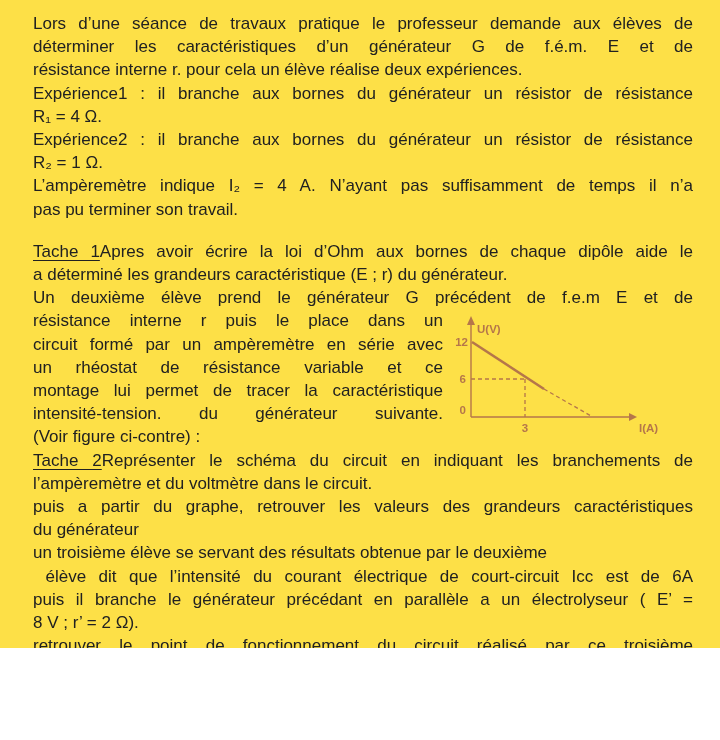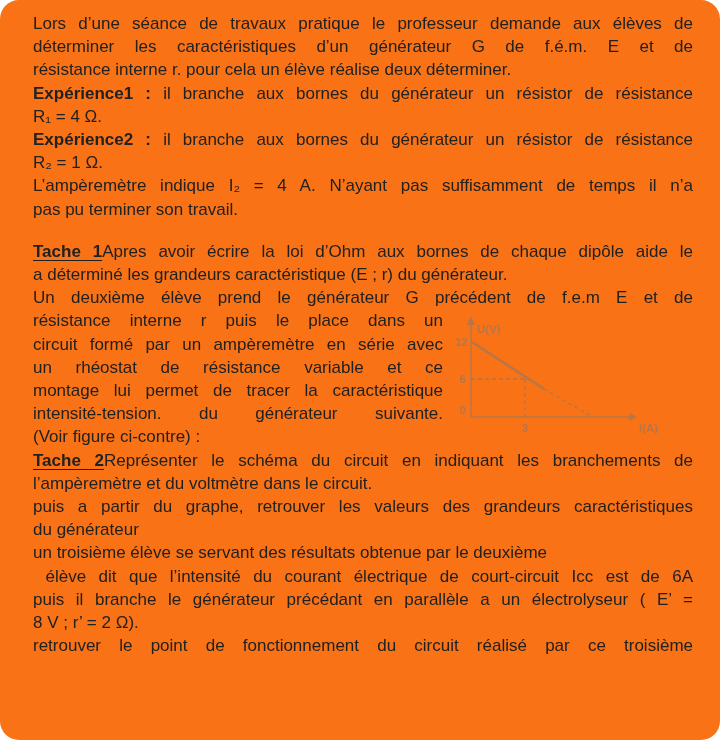--- a/index.html
+++ b/index.html
@@ -1,51 +1,50 @@
 <!DOCTYPE html>
 <html><head>
 <meta charset="utf-8">
 <style>
   html,body{margin:0;padding:0;background:#ffffff;}
   .page{
     position:relative;
-    width:720px;height:740px;
+    width:720px;height:648px;
     box-sizing:border-box;
     padding:12px 27px 0 33px;
-    background:#f97316;
+    background:#fde047;
     color:#212121;
     font-family:"Liberation Sans","DejaVu Sans",sans-serif;
     font-size:17px;
     overflow:hidden;
-    border-radius:19px;
   }
   .line{
     line-height:23.2px;
     min-height:23.2px;
     white-space:normal;
   }
   .line.just{ text-align:justify; text-align-last:justify; }
   .line.blank{ height:19px; min-height:19px; line-height:19px; }
-  .lead{ font-weight:700; }
+  .lead{ font-weight:400; }
   .lead.tache{ text-decoration:underline; text-underline-offset:3px; }
   .wrap-section{ display:flex; align-items:center; }
   .wrap-text{ width:410px; }
   .figure-col{ width:250px; padding-top:2px; }
   .fig-labels text{ font-family:"Liberation Sans","DejaVu Sans",sans-serif; font-weight:700; font-size:11.5px; }
 </style>
 </head>
 <body>
 
 <div class="page">
 
   <div>
 
   <div class="line just"><b class="lead"></b><span>Lors d’une séance de travaux pratique le professeur demande aux élèves de</span></div>
       <div class="line just"><b class="lead"></b><span>déterminer les caractéristiques d’un générateur G de f.é.m. E et de</span></div>
-      <div class="line"><b class="lead"></b><span>résistance interne r. pour cela un élève réalise deux déterminer.</span></div>
+      <div class="line"><b class="lead"></b><span>résistance interne r. pour cela un élève réalise deux expériences.</span></div>
       <div class="line just"><b class="lead">Expérience1 :</b><span> il branche aux bornes du générateur un résistor de résistance</span></div>
       <div class="line"><b class="lead"></b><span>R₁ = 4 Ω.</span></div>
       <div class="line just"><b class="lead">Expérience2 :</b><span> il branche aux bornes du générateur un résistor de résistance</span></div>
       <div class="line"><b class="lead"></b><span>R₂ = 1 Ω.</span></div>
       <div class="line just"><b class="lead"></b><span>L’ampèremètre indique I₂ = 4 A. N’ayant pas suffisamment de temps il n’a</span></div>
       <div class="line"><b class="lead"></b><span>pas pu terminer son travail.</span></div>
       <div class="line blank"><b class="lead"></b><span></span></div>
       <div class="line just"><b class="lead tache">Tache 1</b><span>Apres avoir écrire la loi d’Ohm aux bornes de chaque dipôle aide le</span></div>
       <div class="line"><b class="lead"></b><span>a déterminé les grandeurs caractéristique (E ; r) du générateur.</span></div>
       <div class="line just"><b class="lead"></b><span>Un deuxième élève prend le générateur G précédent de f.e.m E et de</span></div>

